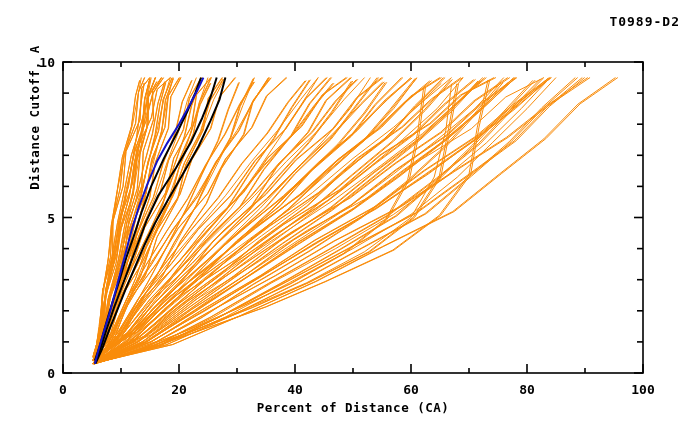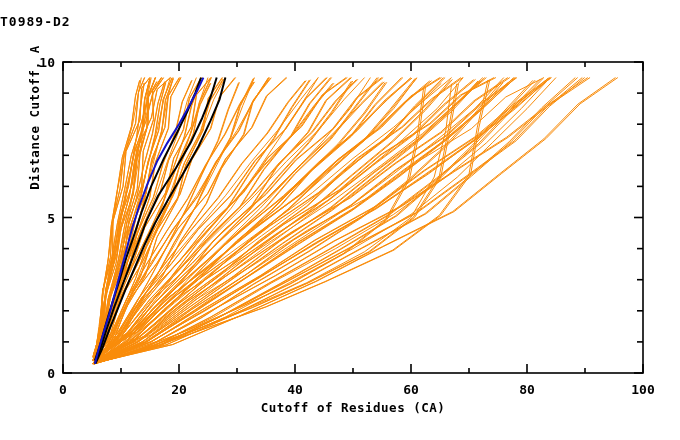--- a/index.html
+++ b/index.html
@@ -1,18 +1,18 @@
 <!DOCTYPE html>
 <html><head>
 <meta charset="utf-8">
 <style>
   html,body{margin:0;padding:0;background:#ffffff;}
   #page{position:relative;width:680px;height:440px;background:#ffffff;
         font-family:"DejaVu Sans Mono",monospace;overflow:hidden;}
-  #chart-title{position:absolute;left:0;top:14px;width:680px;text-align:left;
+  #chart-title{position:absolute;left:0;top:14px;width:680px;text-align:right;
       font-family:"DejaVu Sans Mono",monospace;font-weight:bold;font-size:13px;
       letter-spacing:1px;color:#000;}
   #ylabel{position:absolute;left:-86px;top:110px;width:240px;text-align:center;
       transform:rotate(-90deg);transform-origin:50% 50%;
       font-family:"DejaVu Sans Mono",monospace;font-weight:bold;font-size:12.5px;
       letter-spacing:.5px;color:#000;}
   #xlabel{position:absolute;left:63px;top:400px;width:580px;text-align:center;
       font-family:"DejaVu Sans Mono",monospace;font-weight:bold;font-size:12.5px;
       letter-spacing:.5px;color:#000;}
   #plot-svg{position:absolute;left:0;top:0;}
@@ -21,21 +21,21 @@
 </style>
 </head>
 <body>
 
 <div id="page">
 
   <div id="chart-title">T0989-D2</div>
 
   <div id="ylabel">Distance Cutoff, A</div>
 
-  <div id="xlabel">Cutoff of Residues (CA)</div>
+  <div id="xlabel">Percent of Distance (CA)</div>
 
   <svg id="plot-svg" width="680" height="440">
     <g id="series-layer">
         <path d="M 94.90 363.67 L 103.60 338.79 L 112.30 307.69 L 123.90 273.48 L 135.50 236.16 L 144.20 198.84 L 152.90 164.63 L 161.60 130.42 L 167.40 99.32 L 173.20 77.55" fill="none" stroke="#f98c0a" stroke-width="1" stroke-linejoin="round"></path>
         <path d="M 94.70 363.82 L 103.01 339.35 L 110.41 308.77 L 121.34 275.12 L 131.35 238.42 L 139.67 201.71 L 147.06 168.06 L 155.38 134.42 L 160.15 103.83 L 165.85 82.42" fill="none" stroke="#f98c0a" stroke-width="1" stroke-linejoin="round"></path>
         <path d="M 93.94 363.70 L 104.70 338.91 L 111.13 307.91 L 124.75 273.82 L 134.05 236.63 L 144.81 199.43 L 151.24 165.34 L 162.00 131.24 L 165.56 100.25 L 173.46 78.55" fill="none" stroke="#f98c0a" stroke-width="1" stroke-linejoin="round"></path>
         <path d="M 93.18 363.58 L 106.39 338.46 L 111.85 307.06 L 128.17 272.52 L 136.74 234.84 L 149.95 197.15 L 155.41 162.61 L 168.62 128.07 L 170.97 96.67 L 181.06 77.55" fill="none" stroke="#f98c0a" stroke-width="1" stroke-linejoin="round"></path>
         <path d="M 94.74 363.83 L 102.91 339.38 L 110.36 308.82 L 121.14 275.20 L 131.20 238.52 L 139.37 201.84 L 146.82 168.22 L 154.99 134.60 L 159.84 104.04 L 165.41 82.64" fill="none" stroke="#f98c0a" stroke-width="1" stroke-linejoin="round"></path>
         <path d="M 93.98 363.71 L 104.60 338.93 L 111.08 307.96 L 124.55 273.89 L 133.89 236.73 L 144.51 199.56 L 150.99 165.50 L 161.61 131.43 L 165.25 100.46 L 173.01 78.78" fill="none" stroke="#f98c0a" stroke-width="1" stroke-linejoin="round"></path>
         <path d="M 93.22 363.59 L 106.29 338.48 L 111.81 307.11 L 127.97 272.59 L 136.58 234.94 L 149.65 197.29 L 155.17 162.77 L 168.23 128.26 L 170.65 96.88 L 180.62 77.55" fill="none" stroke="#f98c0a" stroke-width="1" stroke-linejoin="round"></path>

